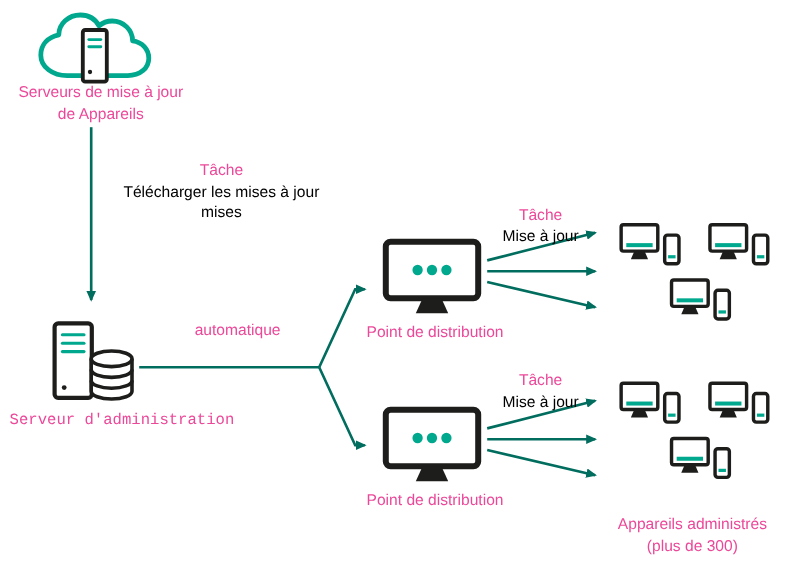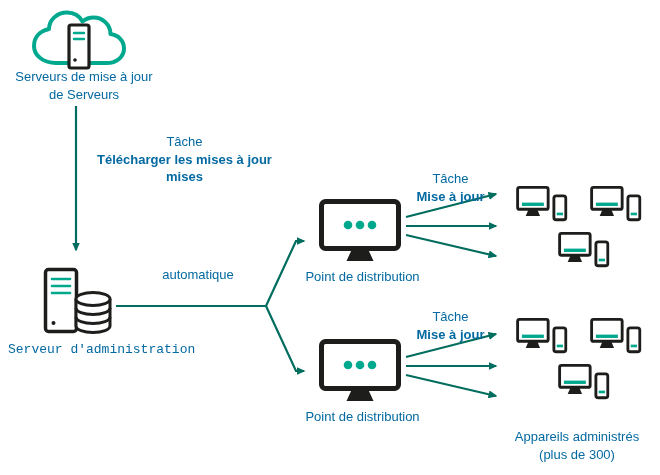--- a/index.html
+++ b/index.html
@@ -17,22 +17,22 @@
   }
   .lbl {
     position: absolute;
     text-align: center;
     font-size: 13px;
     line-height: 17.5px;
     color: #1D1D1B;
     white-space: nowrap;
   }
   .lbl div { white-space: nowrap; }
-  .teal { color: #0369a1; font-weight: bold; }
-  .dark { color: #0369a1; }
+  .teal { color: #000000; }
+  .dark { color: #ec4899; }
   .icon { position: absolute; line-height: 0; }
   #connectors { position: absolute; left: 0; top: 0; }
   .hiddefs { position: absolute; width: 0; height: 0; overflow: hidden; }
 </style>
 </head>
 <body>
 
 <svg class="hiddefs" aria-hidden="true">
   <defs>
     <symbol id="sym-monitor" viewBox="0 0 84 66">
@@ -78,21 +78,21 @@
     <svg width="100" height="66" viewBox="0 0 100 66">
       <path d="M28 55 C16 55 6 48 6 38 C6 29 12 23 21 21 C21 12 29 4.5 39 4.5 C46 4.5 51.5 8 54.5 13.5 C57.5 11 61.5 9.5 65.5 9.5 C75 9.5 82.5 17 82.5 26 C90.5 27 96 33 96 40.5 C96 49 88.5 55 78.5 55 Z" fill="#fff" stroke="#00A88E" stroke-width="4" stroke-linejoin="round"></path>
       <rect x="41" y="17" width="20" height="43" rx="2" fill="#fff" stroke="#1D1D1B" stroke-width="3.2"></rect>
       <line x1="46" y1="25" x2="56" y2="25" stroke="#00A88E" stroke-width="2.4" stroke-linecap="round"></line>
       <line x1="46" y1="31" x2="56" y2="31" stroke="#00A88E" stroke-width="2.4" stroke-linecap="round"></line>
       <circle cx="47" cy="52" r="1.8" fill="#1D1D1B"></circle>
     </svg>
   </div>
   <div class="lbl dark" style="left:3px; top:68px; width:162px;">
     <div>Serveurs de mise à jour</div>
-    <div>de Serveurs</div>
+    <div>de Appareils</div>
   </div>
 
   <div class="lbl" style="left:92px; top:133px; width:185px;">
     <div class="dark">Tâche</div>
     <div class="teal">Télécharger les mises à jour</div>
     <div class="teal">mises</div>
   </div>
 
   <div class="icon" style="left:42px; top:266px;">
     <svg width="72" height="70" viewBox="0 0 72 70">

